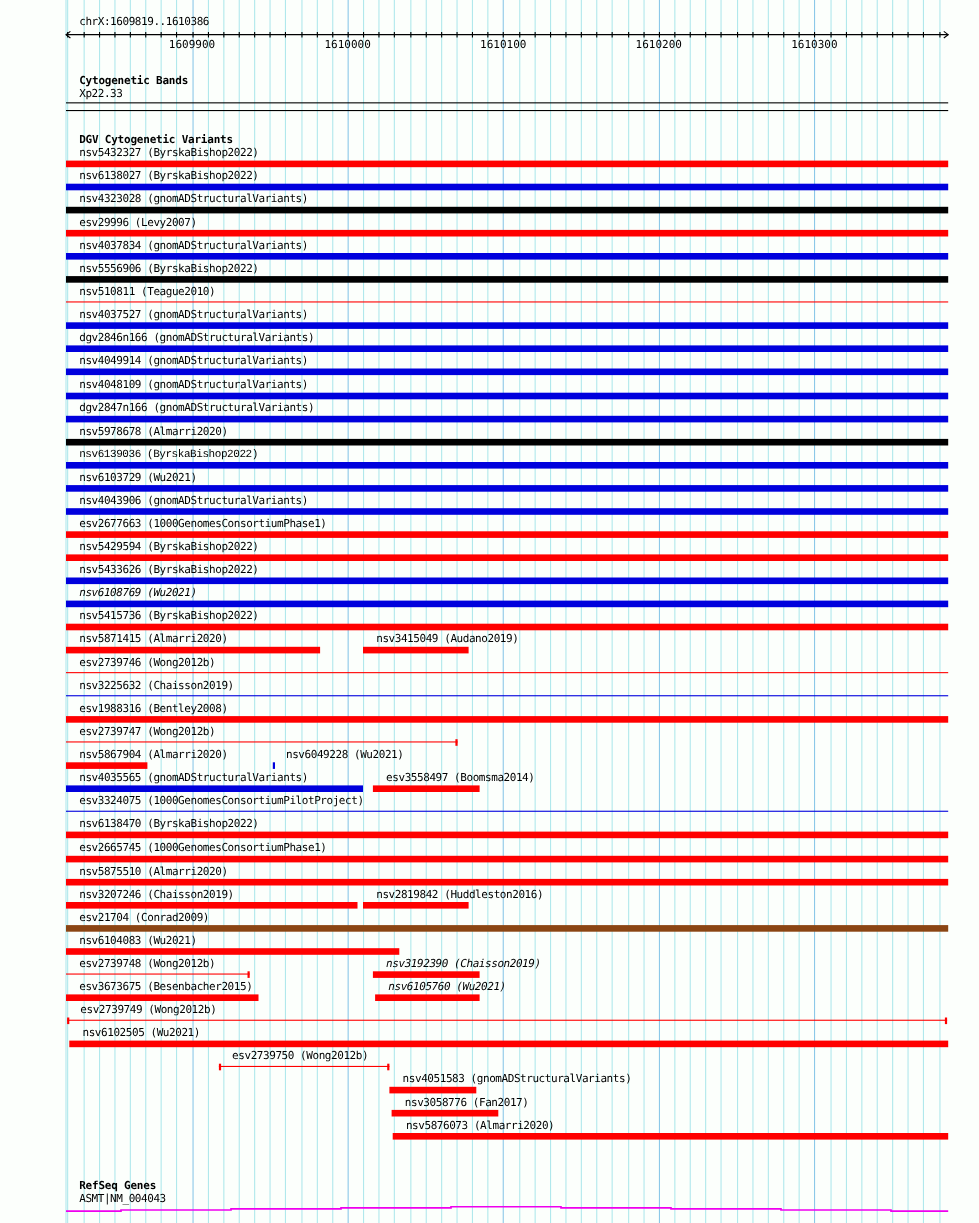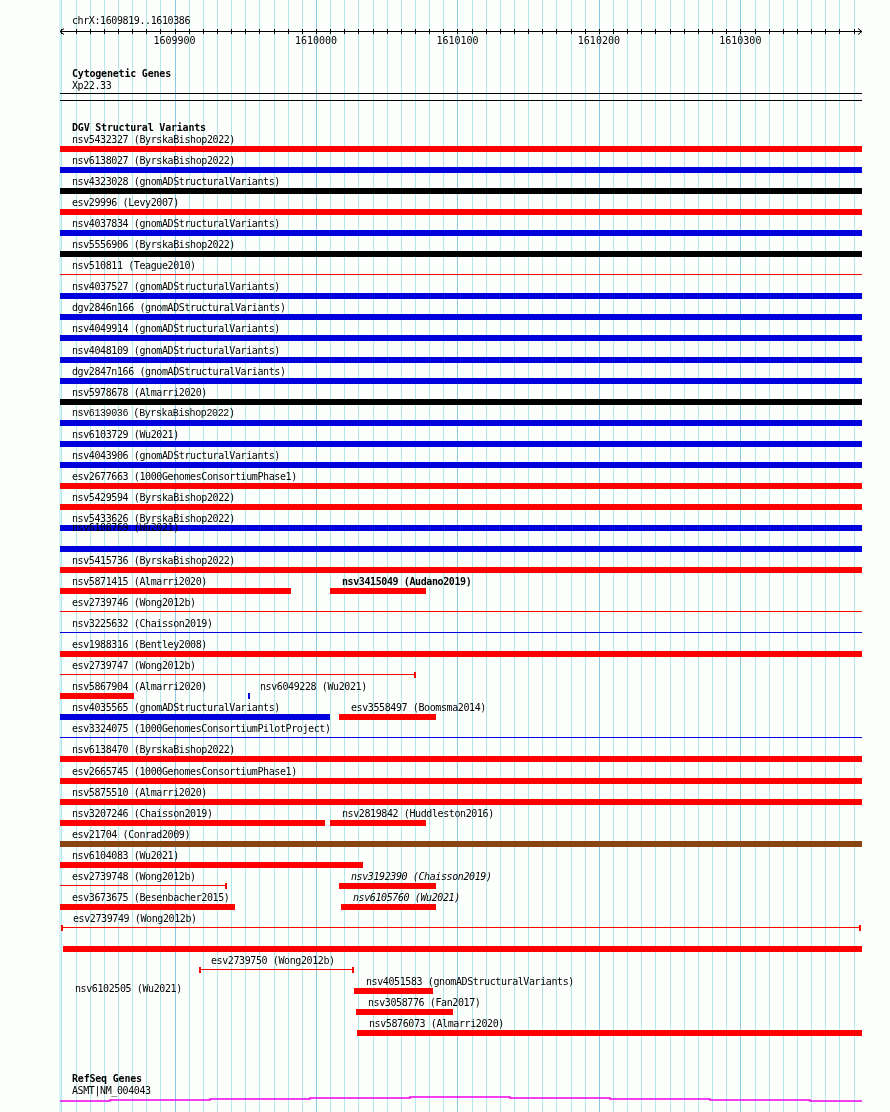--- a/index.html
+++ b/index.html
@@ -140,26 +140,26 @@
     <line x1="854.5" x2="854.5" y1="29" y2="34" stroke="#000"></line>
     <text x="174.57142857142856" y="44" text-anchor="middle" font-family="&quot;DejaVu Sans Mono&quot;, monospace" font-size="10">1609900</text>
     <text x="316.01763668430334" y="44" text-anchor="middle" font-family="&quot;DejaVu Sans Mono&quot;, monospace" font-size="10">1610000</text>
     <text x="457.4638447971781" y="44" text-anchor="middle" font-family="&quot;DejaVu Sans Mono&quot;, monospace" font-size="10">1610100</text>
     <text x="598.9100529100529" y="44" text-anchor="middle" font-family="&quot;DejaVu Sans Mono&quot;, monospace" font-size="10">1610200</text>
     <text x="740.3562610229277" y="44" text-anchor="middle" font-family="&quot;DejaVu Sans Mono&quot;, monospace" font-size="10">1610300</text>
   </svg>
 
 <div class="txt" style="left:60px;top:15px;">chrX:1609819..1610386</div>
 
-<div class="txt bold" style="left:60px;top:68px;">Cytogenetic Genes</div>
+<div class="txt bold" style="left:60px;top:68px;">Cytogenetic Bands</div>
 <div class="txt" style="left:60px;top:80px;">Xp22.33</div>
 <div class="hr" style="top:93px;"></div>
 <div class="hr" style="top:100px;"></div>
 
-<div class="txt bold" style="left:60px;top:122px;">DGV Structural Variants</div>
+<div class="txt bold" style="left:60px;top:122px;">DGV Cytogenetic Variants</div>
 <div id="dgv">
     <div class="txt" style="left: 60px; top: 134px;">nsv5432327 (ByrskaBishop2022)</div>
     <div class="feat" style="left: 60px; width: 802px; background: rgb(255, 0, 0); top: 146px; height: 6px;"></div>
     <div class="txt" style="left: 60px; top: 155px;">nsv6138027 (ByrskaBishop2022)</div>
     <div class="feat" style="left: 60px; width: 802px; background: rgb(0, 0, 221); top: 167px; height: 6px;"></div>
     <div class="txt" style="left: 60px; top: 176px;">nsv4323028 (gnomADStructuralVariants)</div>
     <div class="feat" style="left: 60px; width: 802px; background: rgb(0, 0, 0); top: 188px; height: 6px;"></div>
     <div class="txt" style="left: 60px; top: 197px;">esv29996 (Levy2007)</div>
     <div class="feat" style="left: 60px; width: 802px; background: rgb(255, 0, 0); top: 209px; height: 6px;"></div>
     <div class="txt" style="left: 60px; top: 218px;">nsv4037834 (gnomADStructuralVariants)</div>
@@ -185,27 +185,27 @@
     <div class="txt" style="left: 60px; top: 429px;">nsv6103729 (Wu2021)</div>
     <div class="feat" style="left: 60px; width: 802px; background: rgb(0, 0, 221); top: 441px; height: 6px;"></div>
     <div class="txt" style="left: 60px; top: 450px;">nsv4043906 (gnomADStructuralVariants)</div>
     <div class="feat" style="left: 60px; width: 802px; background: rgb(0, 0, 221); top: 462px; height: 6px;"></div>
     <div class="txt" style="left: 60px; top: 471px;">esv2677663 (1000GenomesConsortiumPhase1)</div>
     <div class="feat" style="left: 60px; width: 802px; background: rgb(255, 0, 0); top: 483px; height: 6px;"></div>
     <div class="txt" style="left: 60px; top: 492px;">nsv5429594 (ByrskaBishop2022)</div>
     <div class="feat" style="left: 60px; width: 802px; background: rgb(255, 0, 0); top: 504px; height: 6px;"></div>
     <div class="txt" style="left: 60px; top: 513px;">nsv5433626 (ByrskaBishop2022)</div>
     <div class="feat" style="left: 60px; width: 802px; background: rgb(0, 0, 221); top: 525px; height: 6px;"></div>
-    <div class="txt" style="left: 60px; top: 522px;">nsv6108769 (Wu2021)</div>
+    <div class="txt" style="left: 60px; top: 534px; font-style: italic;">nsv6108769 (Wu2021)</div>
     <div class="feat" style="left: 60px; width: 802px; background: rgb(0, 0, 221); top: 546px; height: 6px;"></div>
     <div class="txt" style="left: 60px; top: 555px;">nsv5415736 (ByrskaBishop2022)</div>
     <div class="feat" style="left: 60px; width: 802px; background: rgb(255, 0, 0); top: 567px; height: 6px;"></div>
     <div class="txt" style="left: 60px; top: 576px;">nsv5871415 (Almarri2020)</div>
     <div class="feat" style="left: 60px; width: 231px; background: rgb(255, 0, 0); top: 588px; height: 6px;"></div>
-    <div class="txt" style="left: 330px; top: 576px; font-weight: bold;">nsv3415049 (Audano2019)</div>
+    <div class="txt" style="left: 330px; top: 576px;">nsv3415049 (Audano2019)</div>
     <div class="feat" style="left: 330px; width: 96px; background: rgb(255, 0, 0); top: 588px; height: 6px;"></div>
     <div class="txt" style="left: 60px; top: 597px; text-align: right;">esv2739746 (Wong2012b)</div>
     <div class="feat" style="left: 60px; width: 802px; background: rgb(255, 0, 0); top: 611px; height: 1px;"></div>
     <div class="txt" style="left: 60px; top: 618px; text-align: center;">nsv3225632 (Chaisson2019)</div>
     <div class="feat" style="left: 60px; width: 802px; background: rgb(0, 0, 221); top: 632px; height: 1px;"></div>
     <div class="txt" style="left: 60px; top: 639px;">esv1988316 (Bentley2008)</div>
     <div class="feat" style="left: 60px; width: 802px; background: rgb(255, 0, 0); top: 651px; height: 6px;"></div>
     <div class="txt" style="left: 60px; top: 660px;">esv2739747 (Wong2012b)</div>
     <div class="feat" style="left: 60px; width: 356px; background: rgb(255, 0, 0); top: 674px; height: 1px;"></div>
     <div class="cap" style="left: 414px; top: 672px; height: 6px; background: rgb(255, 0, 0);"></div>
@@ -239,21 +239,21 @@
     <div class="txt" style="left: 339px; top: 871px; font-style: italic;">nsv3192390 (Chaisson2019)</div>
     <div class="feat" style="left: 339px; width: 97px; background: rgb(255, 0, 0); top: 883px; height: 6px;"></div>
     <div class="txt" style="left: 60px; top: 892px;">esv3673675 (Besenbacher2015)</div>
     <div class="feat" style="left: 60px; width: 175px; background: rgb(255, 0, 0); top: 904px; height: 6px;"></div>
     <div class="txt" style="left: 341px; top: 892px; font-style: italic;">nsv6105760 (Wu2021)</div>
     <div class="feat" style="left: 341px; width: 95px; background: rgb(255, 0, 0); top: 904px; height: 6px;"></div>
     <div class="txt" style="left: 61px; top: 913px;">esv2739749 (Wong2012b)</div>
     <div class="feat" style="left: 61px; width: 800px; background: rgb(255, 0, 0); top: 927px; height: 1px;"></div>
     <div class="cap" style="left: 61px; top: 925px; height: 6px; background: rgb(255, 0, 0);"></div>
     <div class="cap" style="left: 859px; top: 925px; height: 6px; background: rgb(255, 0, 0);"></div>
-    <div class="txt" style="left: 63px; top: 983px;">nsv6102505 (Wu2021)</div>
+    <div class="txt" style="left: 63px; top: 934px;">nsv6102505 (Wu2021)</div>
     <div class="feat" style="left: 63px; width: 799px; background: rgb(255, 0, 0); top: 946px; height: 6px;"></div>
     <div class="txt" style="left: 199px; top: 955px;">esv2739750 (Wong2012b)</div>
     <div class="feat" style="left: 199px; width: 155px; background: rgb(255, 0, 0); top: 969px; height: 1px;"></div>
     <div class="cap" style="left: 199px; top: 967px; height: 6px; background: rgb(255, 0, 0);"></div>
     <div class="cap" style="left: 352px; top: 967px; height: 6px; background: rgb(255, 0, 0);"></div>
     <div class="txt" style="left: 354px; top: 976px;">nsv4051583 (gnomADStructuralVariants)</div>
     <div class="feat" style="left: 354px; width: 79px; background: rgb(255, 0, 0); top: 988px; height: 6px;"></div>
     <div class="txt" style="left: 356px; top: 997px;">nsv3058776 (Fan2017)</div>
     <div class="feat" style="left: 356px; width: 97px; background: rgb(255, 0, 0); top: 1009px; height: 6px;"></div>
     <div class="txt" style="left: 357px; top: 1018px;">nsv5876073 (Almarri2020)</div>

